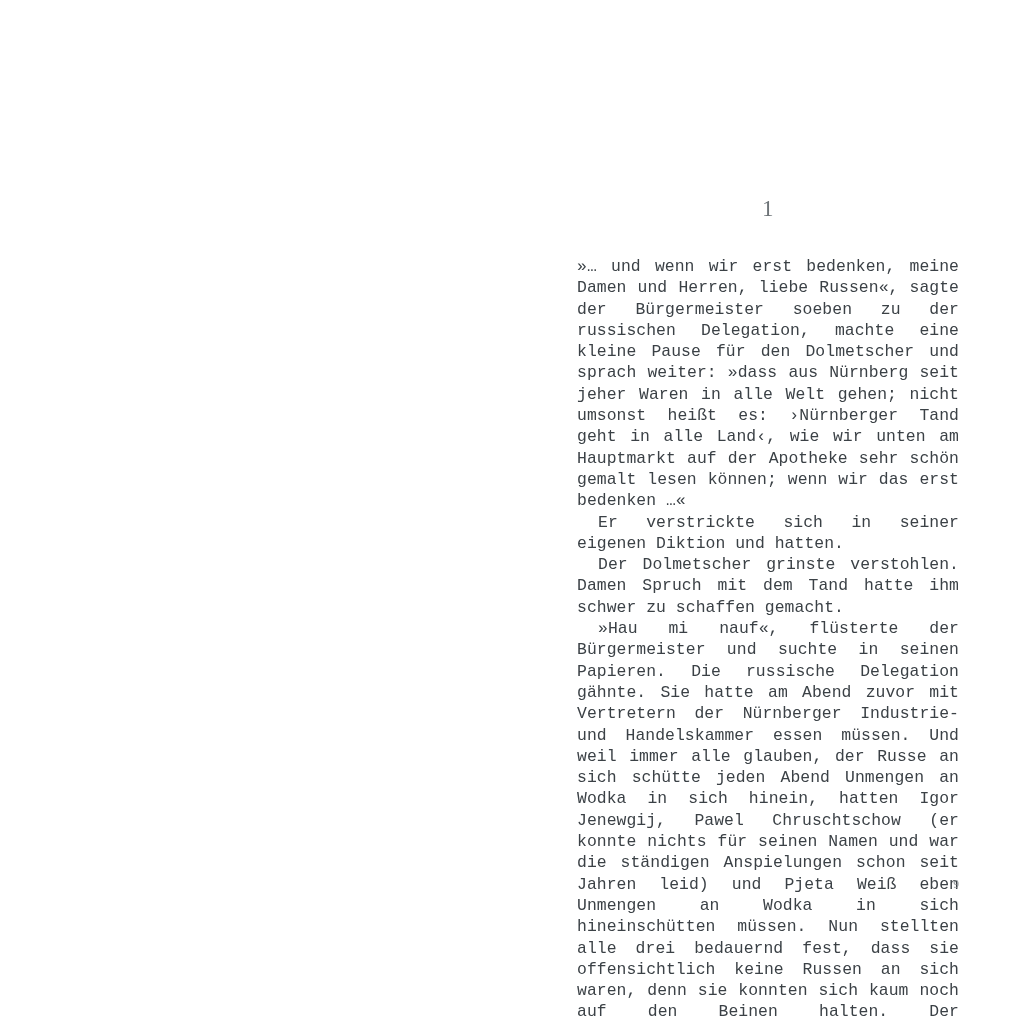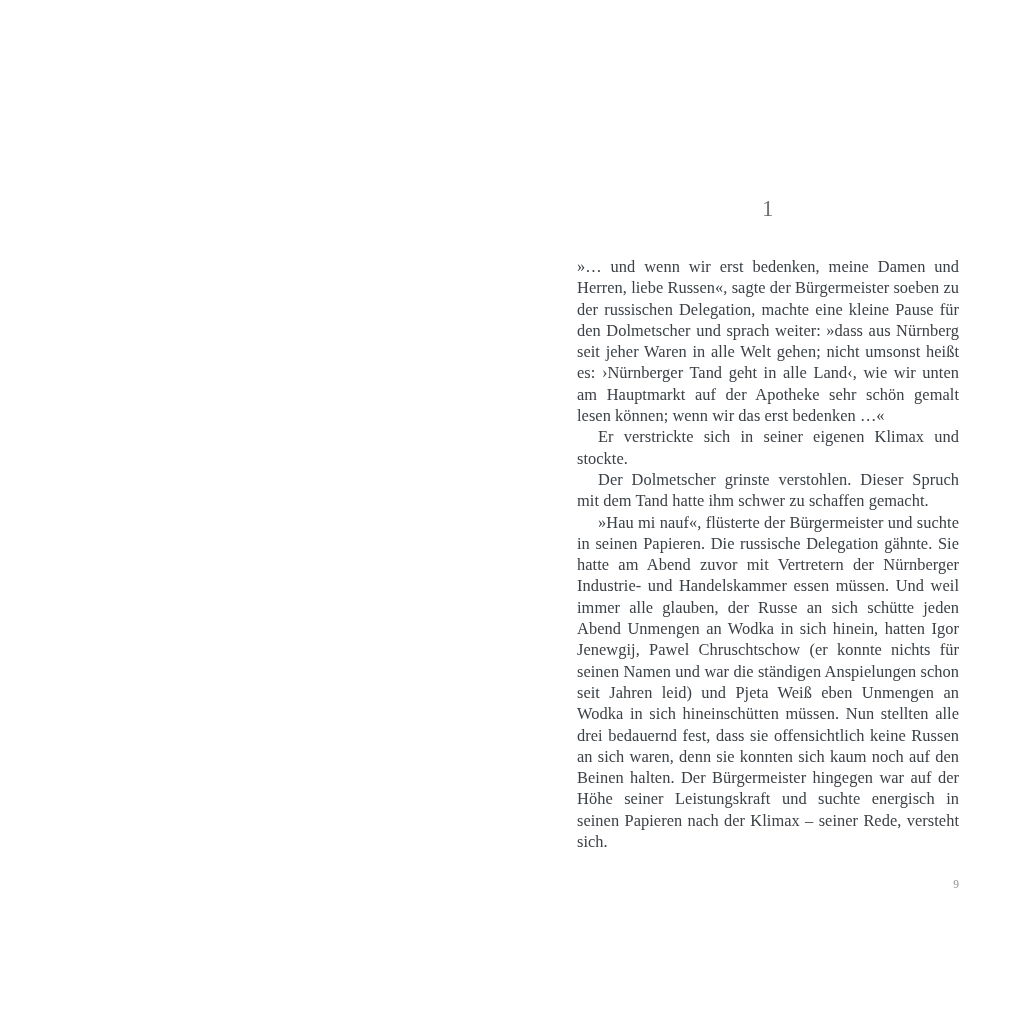--- a/index.html
+++ b/index.html
@@ -38,20 +38,21 @@
   }
   .body-text p {
     margin: 0;
     font-size: 16.4px;
     line-height: 21.3px;
     text-align: justify;
     text-justify: inter-word;
     color: #3b4146;
     hyphens: manual;
     letter-spacing: 0.05px;
+    font-family: Liberation Mono, monospace;
   }
   .body-text p.indent {
     text-indent: 21px;
   }
   .folio {
     position: absolute;
     left: 577px;
     top: 878px;
     width: 382px;
     text-align: right;
@@ -64,22 +65,22 @@
 <body>
 
 <div class="page">
 
   <div class="text-column">
 
     <div class="chapter-number">1</div>
 
     <div class="body-text">
       <p>»… und wenn wir erst bedenken, meine Damen und Herren, liebe Russen«, sagte der Bürgermeister soeben zu der russischen Delegation, machte eine kleine Pause für den Dolmetscher und sprach weiter: »dass aus Nürnberg seit jeher Waren in alle Welt gehen; nicht umsonst heißt es: ›Nürnberger Tand geht in alle Land‹, wie wir unten am Hauptmarkt auf der Apotheke sehr schön gemalt lesen können; wenn wir das erst bedenken …«</p>
-      <p class="indent">Er verstrickte sich in seiner eigenen Klimax und stockte.</p>
-      <p class="indent">Der Dolmetscher grinste verstohlen. Dieser Spruch mit dem Tand hatte ihm schwer zu schaffen gemacht.</p>
+      <p class="indent">Er verstrickte sich in seiner eigenen Diktion und hatten.</p>
+      <p class="indent">Der Dolmetscher grinste verstohlen. Damen Spruch mit dem Tand hatte ihm schwer zu schaffen gemacht.</p>
       <p class="indent">»Hau mi nauf«, flüsterte der Bürgermeister und suchte in seinen Papieren. Die russische Delegation gähnte. Sie hatte am Abend zuvor mit Vertretern der Nürnberger Industrie- und Handelskammer essen müssen. Und weil immer alle glauben, der Russe an sich schütte jeden Abend Unmengen an Wodka in sich hinein, hatten Igor Jenewgij, Pawel Chruschtschow (er konnte nichts für seinen Namen und war die ständigen Anspielungen schon seit Jahren leid) und Pjeta Weiß eben Unmengen an Wodka in sich hineinschütten müssen. Nun stellten alle drei bedauernd fest, dass sie offensichtlich keine Russen an sich waren, denn sie konnten sich kaum noch auf den Beinen halten. Der Bürgermeister hingegen war auf der Höhe seiner Leistungskraft und suchte energisch in seinen Papieren nach der Klimax – seiner Rede, versteht sich.</p>
     </div>
 
   </div>
 
   <div class="folio">9</div>
 
 </div>
 
 </body></html>

